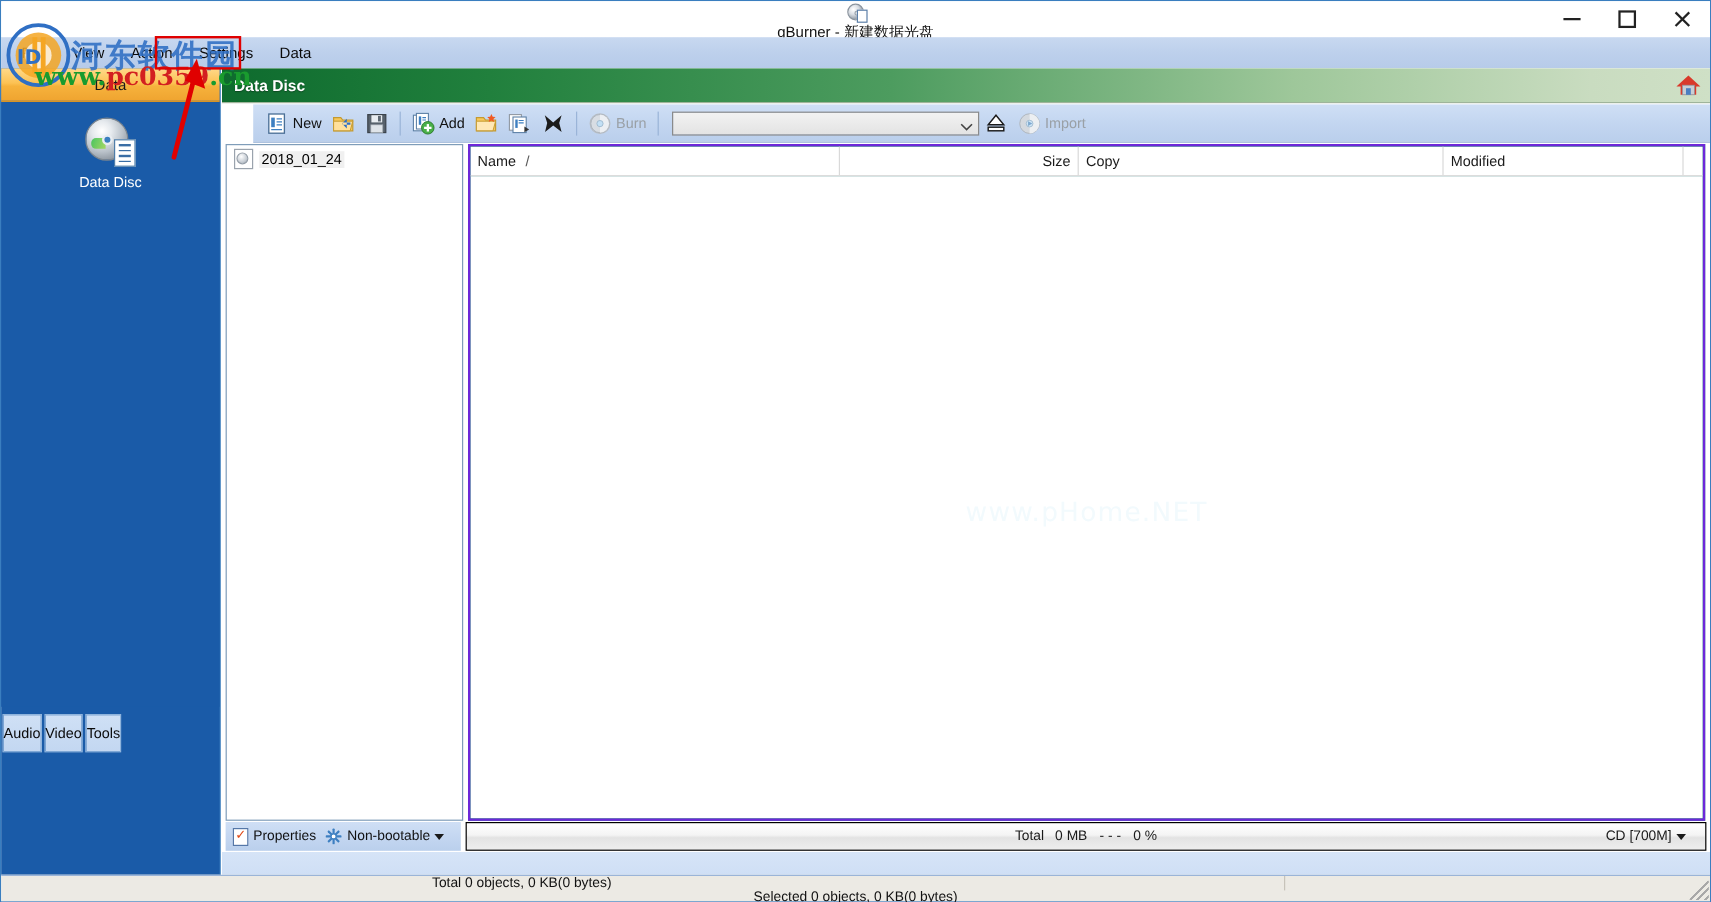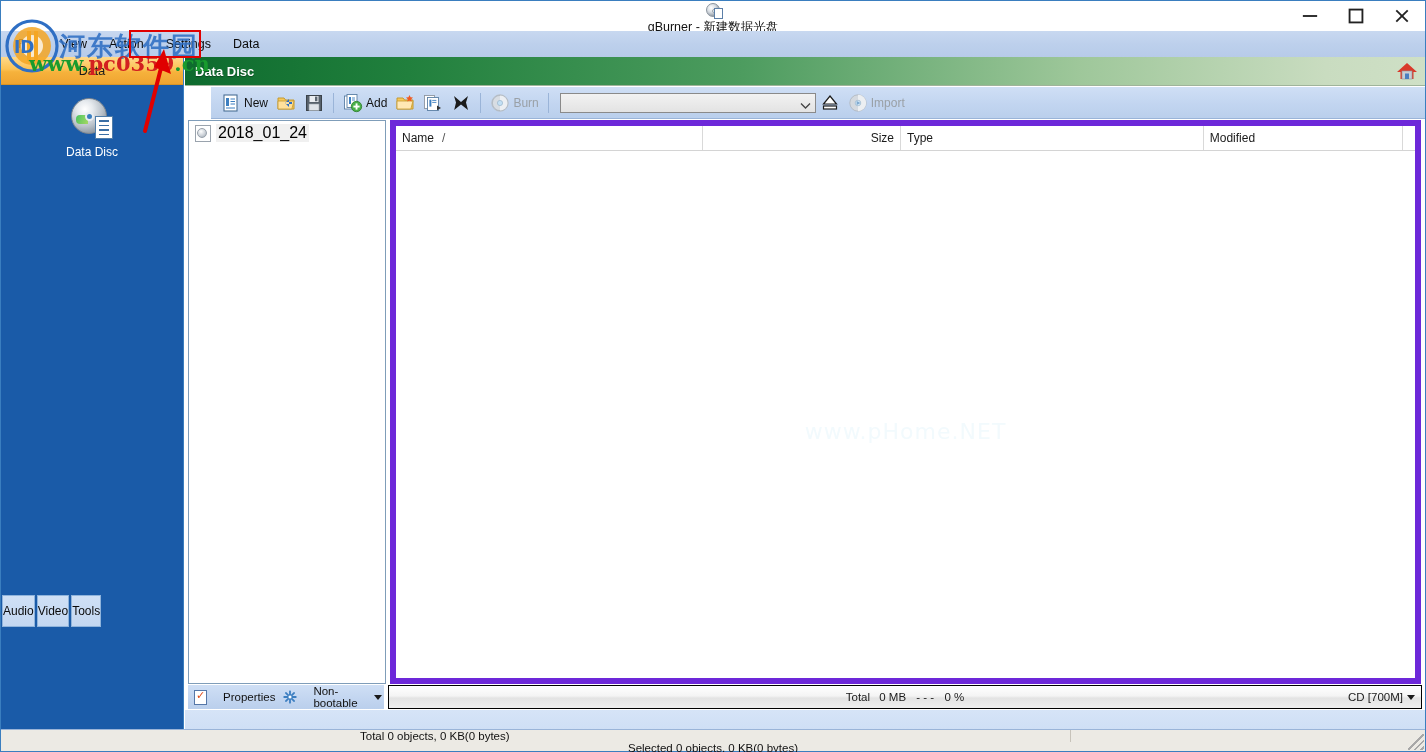--- a/index.html
+++ b/index.html
@@ -186,39 +186,39 @@
   .ico { width: 20px; height: 20px; display: block; }
 
   
   .treepane {
     position: absolute; left: 4px; top: 63px; width: 198px; bottom: 45px;
     background: #ffffff; border: 1px solid #7f9db9; box-sizing: border-box;
     overflow: hidden;
   }
   .tree-row {
     display: flex; align-items: center; gap: 5px; padding: 3px 4px 3px 6px;
-    font-size: 16px;
+    font-size: 12px;
   }
   .tree-row .tl { background: #f0f0f0; padding: 0 2px; }
   .tree-disc {
     width: 16px; height: 17px; position: relative; flex: none;
   }
   .tree-disc .pg3 {
     position: absolute; inset: 0; background: #ffffff; border: 1px solid #9aa3ad; box-sizing: border-box;
   }
   .tree-disc .dd {
     position: absolute; left: 2px; top: 3px; width: 10px; height: 10px; border-radius: 50%;
     background: radial-gradient(circle at 38% 32%, #ffffff, #c8ced5 60%, #9aa3ad 100%);
     border: 1px solid #97a0aa; box-sizing: border-box;
   }
 
   
   .listpane {
     position: absolute; left: 206px; right: 4px; top: 63px; bottom: 45px;
-    background: #0f766e; border: 6px solid #6d28d9; box-sizing: border-box;
+    background: #0f766e; border: 2px solid #6d28d9; box-sizing: border-box;
     overflow: hidden;
   }
   .lv-head {
     display: flex; height: 24px; background: #ffffff;
     border-bottom: 1px solid #d4d4d4;
   }
   .lv-col {
     display: flex; align-items: center; font-size: 12px; color: #1a1a1a;
     border-right: 1px solid #d9d9d9; box-sizing: border-box; padding: 0 6px;
     white-space: nowrap;
@@ -236,40 +236,40 @@
   
   .mainfoot {
     position: absolute; left: 1px; right: 0; bottom: 0; height: 44px;
   }
   .foot-tools {
     position: absolute; left: 3px; top: 0; width: 196px; height: 24px;
     background: linear-gradient(to bottom, #cfdff5 0%, #c2d5f0 60%, #bacfec 100%);
     display: flex; align-items: center; gap: 4px; padding-left: 4px;
     box-sizing: border-box;
   }
-  .foot-btn { display: flex; align-items: center; gap: 16px; font-size: 11.5px; color: #111; padding: 1px 2px; justify-content: center; }
+  .foot-btn { display: flex; align-items: center; gap: 4px; font-size: 11.5px; color: #111; padding: 1px 2px; justify-content: center; }
   .prop-ico {
     width: 13px; height: 15px; background: #ffffff; border: 1px solid #5577a8;
     position: relative; box-sizing: border-box; flex: none;
   }
   .prop-ico::after {
     content: "✓"; position: absolute; left: 1px; top: -2px; font-size: 11px; color: #e04a18;
   }
   .gear-ico { width: 14px; height: 14px; flex: none; }
   .caret { width: 0; height: 0; border-left: 4px solid transparent; border-right: 4px solid transparent; border-top: 5px solid #1a1a1a; }
 
   .foot-progress {
     position: absolute; left: 203px; right: 3px; top: 0; height: 24px;
     background: linear-gradient(to bottom, #ffffff 0%, #f4f4f4 45%, #e3e3e3 55%, #eeeeee 100%);
     border: 1px solid #000000; box-sizing: border-box;
     display: flex; align-items: center; justify-content: flex-end;
   }
   .fp-total { font-size: 11.5px; color: #1a1a1a; }
   .fp-right {
-    position: absolute; right: 4px; top: 1px; bottom: 1px;
+    position: absolute; right: 14px; top: 1px; bottom: 1px;
     display: flex; align-items: center; gap: 4px; font-size: 11.5px; color: #1a1a1a;
     padding-right: 2px;
   }
   .fp-spacer { flex: 1; }
   .foot-blank {
     position: absolute; left: 0; right: 0; top: 25px; bottom: 0;
     background: linear-gradient(to bottom, #d6e4f7 0%, #cfdff5 100%);
   }
 
   
@@ -521,21 +521,21 @@
       </div>
     </div>
 
     <div class="listpane">
       <div class="lv-head">
         <div class="lv-col" style="width:308px">
           <span>Name</span>
           <span style="margin-left:8px;color:#555;">/</span>
         </div>
         <div class="lv-col right" style="width:199px">Size</div>
-        <div class="lv-col" style="width:304px">Type</div>
+        <div class="lv-col" style="width:304px">Copy</div>
         <div class="lv-col" style="width:200px">Modified</div>
         <div class="lv-col" style="flex:1;border-right:none"></div>
       </div>
       <div class="lv-body">
         <div class="watermark-main">www.pHome.NET</div>
       </div>
     </div>
 
     <div class="mainfoot">
       <div class="foot-tools">

